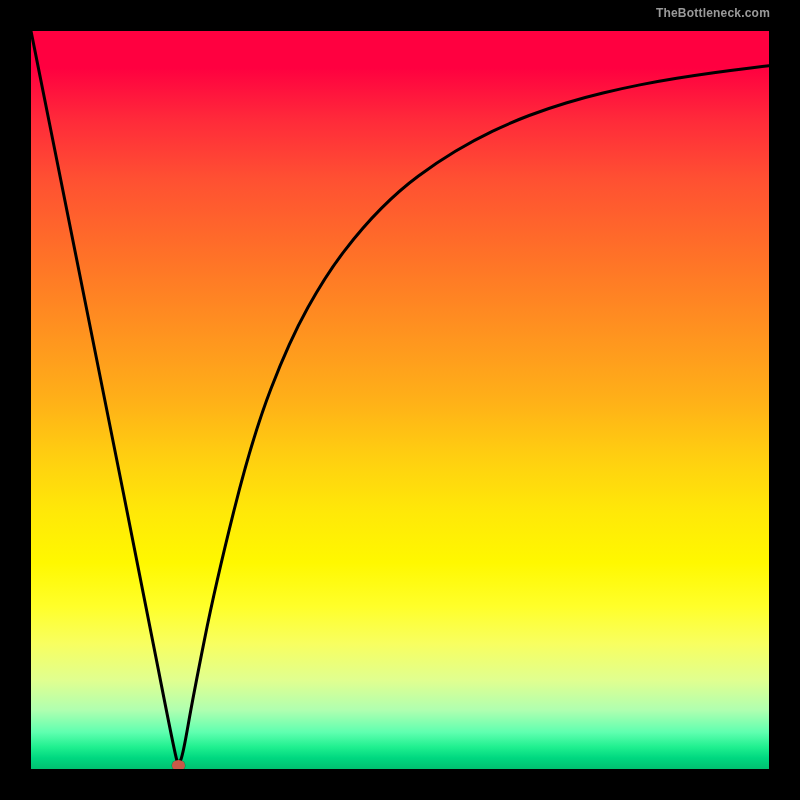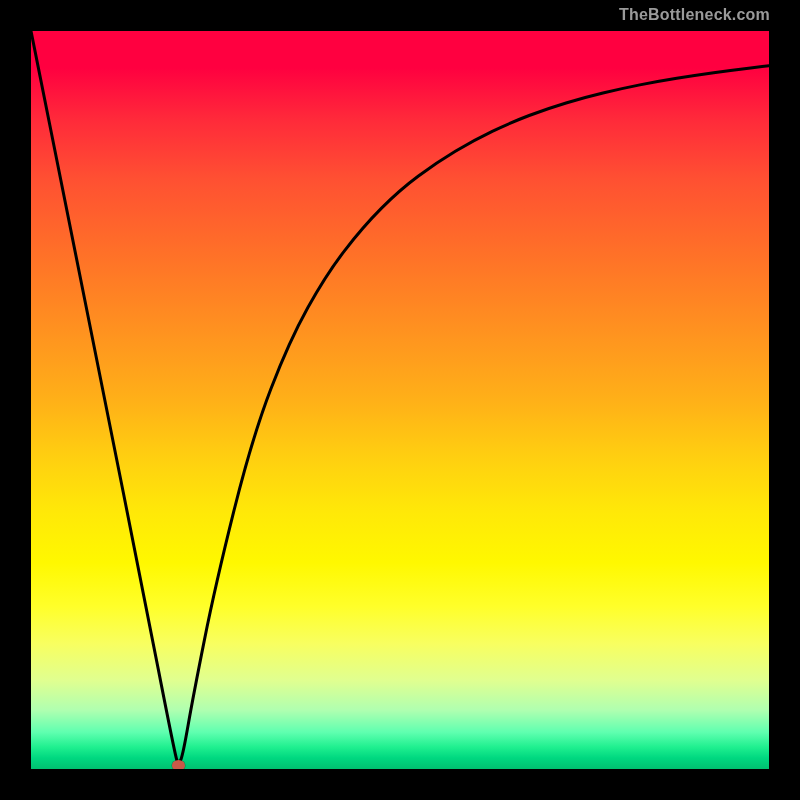--- a/index.html
+++ b/index.html
@@ -64,21 +64,21 @@
     height: 11px;
     border-radius: 50%;
     background: #c85a48;
     box-shadow: 0 0 0 0.5px rgba(0,0,0,0.3);
   }
   .watermark {
     position: absolute;
     top: 6px;
     right: 30px;
     font-family: Arial, Helvetica, sans-serif;
-    font-size: 16px;
+    font-size: 12px;
     font-weight: bold;
     color: #9a9a9a;
     letter-spacing: 0.2px;
   }
 </style>
 </head>
 <body>
 
 <div class="outer">
   <div class="watermark">TheBottleneck.com</div>

